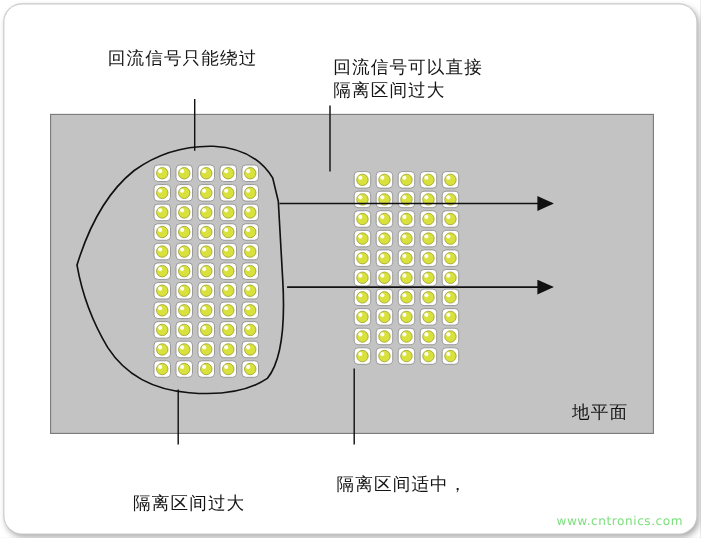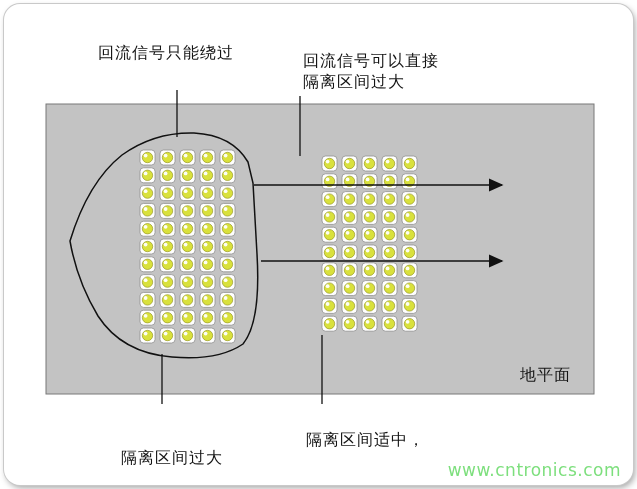--- a/index.html
+++ b/index.html
@@ -31,21 +31,21 @@
   }
   .ann-tl{left:94px;top:38px;}
   .ann-tr{left:299px;top:46px;}
   .ann-bl{left:117px;top:401px;margin-top:42px;}
   .ann-br{left:302px;top:425px;}
   .plane-label{
     position:absolute;left:516px;top:361px;font-size:16px;font-weight:400;
     letter-spacing:1px;color:var(--ink);z-index:3;
   }
   .watermark{
-    position:absolute;right:12px;bottom:5px;font-size:17px;font-weight:500;
+    position:absolute;right:12px;bottom:5px;font-size:11px;font-weight:500;
     color:var(--watermark-color);z-index:3;letter-spacing:.5px;
   }
 </style>
 </head>
 <body>
 
 <div class="card">
   <div class="stage">
 
     <svg class="diagram" width="637" height="489" viewBox="0 0 637 489">

